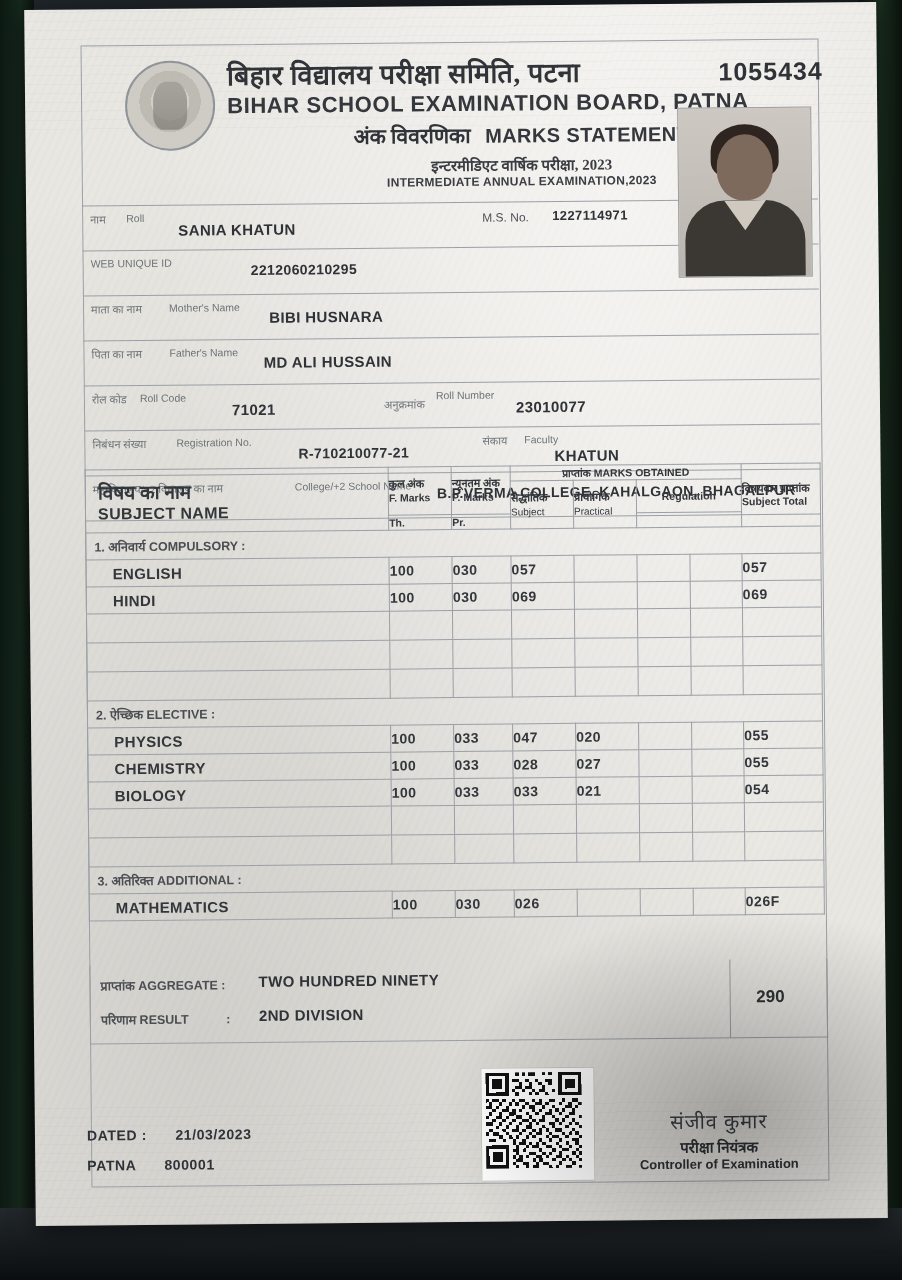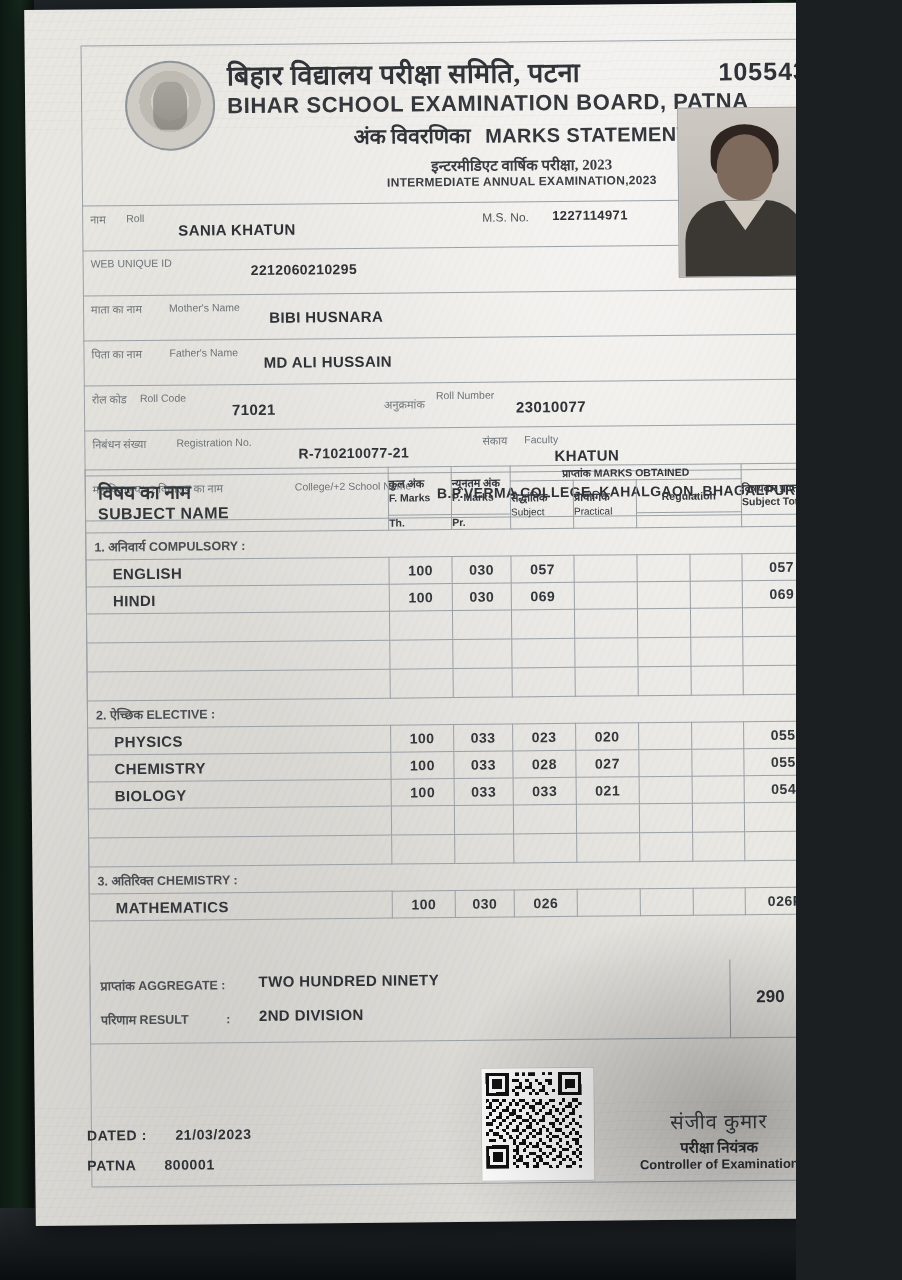--- a/index.html
+++ b/index.html
@@ -1,21 +1,21 @@
 <!DOCTYPE html>
 <html><head>
 <meta charset="utf-8">
 <style>
   html,body{margin:0;padding:0;}
   body{
     width:902px;height:1280px;overflow:hidden;
     background:#1c1f22;
     font-family:"Liberation Sans", sans-serif;
   }
-  #stage{position:relative;width:796px;height:1280px;overflow:hidden;
+  #stage{position:relative;width:902px;height:1280px;overflow:hidden;
     background:linear-gradient(120deg,#20262b 0%,#171a1d 40%,#2a2f33 100%);}
   
   .desk-left{position:absolute;left:0;top:0;width:34px;height:1280px;
      background:linear-gradient(90deg,#0d1a13,#16281c 60%,#0c130f);}
   .desk-right{position:absolute;right:0;top:0;width:44px;height:1280px;
      background:linear-gradient(270deg,#0b120d,#1b2f20 50%,#0d1512);}
   .desk-bottom{position:absolute;left:0;bottom:0;width:902px;height:72px;
      background:linear-gradient(0deg,#0b0e10,#23282c);}
 
   
@@ -95,21 +95,21 @@
   
   table.marks{position:absolute;left:14px;top:434px;width:736px;border-collapse:collapse;}
   table.marks th, table.marks td{border:1px solid #9aa0a6;padding:0;color:#33363b;}
   .th-sub{width:290px;height:62px;text-align:left;padding-left:12px !important;vertical-align:middle;}
   .th-sub .hi{font-family:"Liberation Serif", serif;font-size:19px;font-weight:700;display:block;}
   .th-sub .en{font-size:16px;font-weight:700;display:block;letter-spacing:.4px;}
   .th-s{font-size:10.5px;font-weight:700;line-height:1.25;text-align:left;}
   .th-s .hi{font-family:"Liberation Serif", serif;font-weight:700;display:block;font-size:11px;}
   .mini{font-size:10px;font-weight:400;}
   td.sub{height:26px;font-size:15px;font-weight:700;padding-left:26px !important;letter-spacing:.4px;}
-  td.num{text-align:center;font-size:14px;font-weight:700;letter-spacing:.5px;}
+  td.num{text-align:left;font-size:14px;font-weight:700;letter-spacing:.5px;}
   tr.group td{height:26px;font-size:12.5px;font-weight:700;padding-left:8px !important;color:#4a4d52;}
   tr.group td .hi{font-family:"Liberation Serif", serif;font-weight:700;}
   .colgrp{text-align:center;font-size:10.5px;font-weight:700;}
 
   
   .agg{position:absolute;left:14px;width:736px;border:1px solid #9aa0a6;border-top:none;height:78px;}
   .agg .l1,.agg .l2{position:absolute;left:10px;font-size:12.5px;font-weight:700;color:#4a4d52;}
   .agg .l1{top:12px;} .agg .l2{top:46px;}
   .agg .v1,.agg .v2{position:absolute;left:168px;font-size:15px;font-weight:700;color:#2f3237;letter-spacing:.4px;}
   .agg .v1{top:9px;} .agg .v2{top:43px;}
@@ -316,21 +316,21 @@
             <td colspan="8">
               <span>2.</span>
               <span class="hi">ऐच्छिक</span>
               <span>ELECTIVE :</span>
             </td>
           </tr>
           <tr>
             <td class="sub">PHYSICS</td>
             <td class="num">100</td>
             <td class="num">033</td>
-            <td class="num">023</td>
+            <td class="num">047</td>
             <td class="num">020</td>
             <td class="num"></td>
             <td class="num"></td>
             <td class="num">055</td>
           </tr>
           <tr>
             <td class="sub">CHEMISTRY</td>
             <td class="num">100</td>
             <td class="num">033</td>
             <td class="num">028</td>
@@ -367,21 +367,21 @@
               <td></td>
               <td></td>
               <td></td>
               <td></td>
             </tr>
 
           <tr class="group">
             <td colspan="8">
               <span>3.</span>
               <span class="hi">अतिरिक्त</span>
-              <span>CHEMISTRY :</span>
+              <span>ADDITIONAL :</span>
             </td>
           </tr>
           <tr>
             <td class="sub">MATHEMATICS</td>
             <td class="num">100</td>
             <td class="num">030</td>
             <td class="num">026</td>
             <td class="num"></td>
             <td class="num"></td>
             <td class="num"></td>

